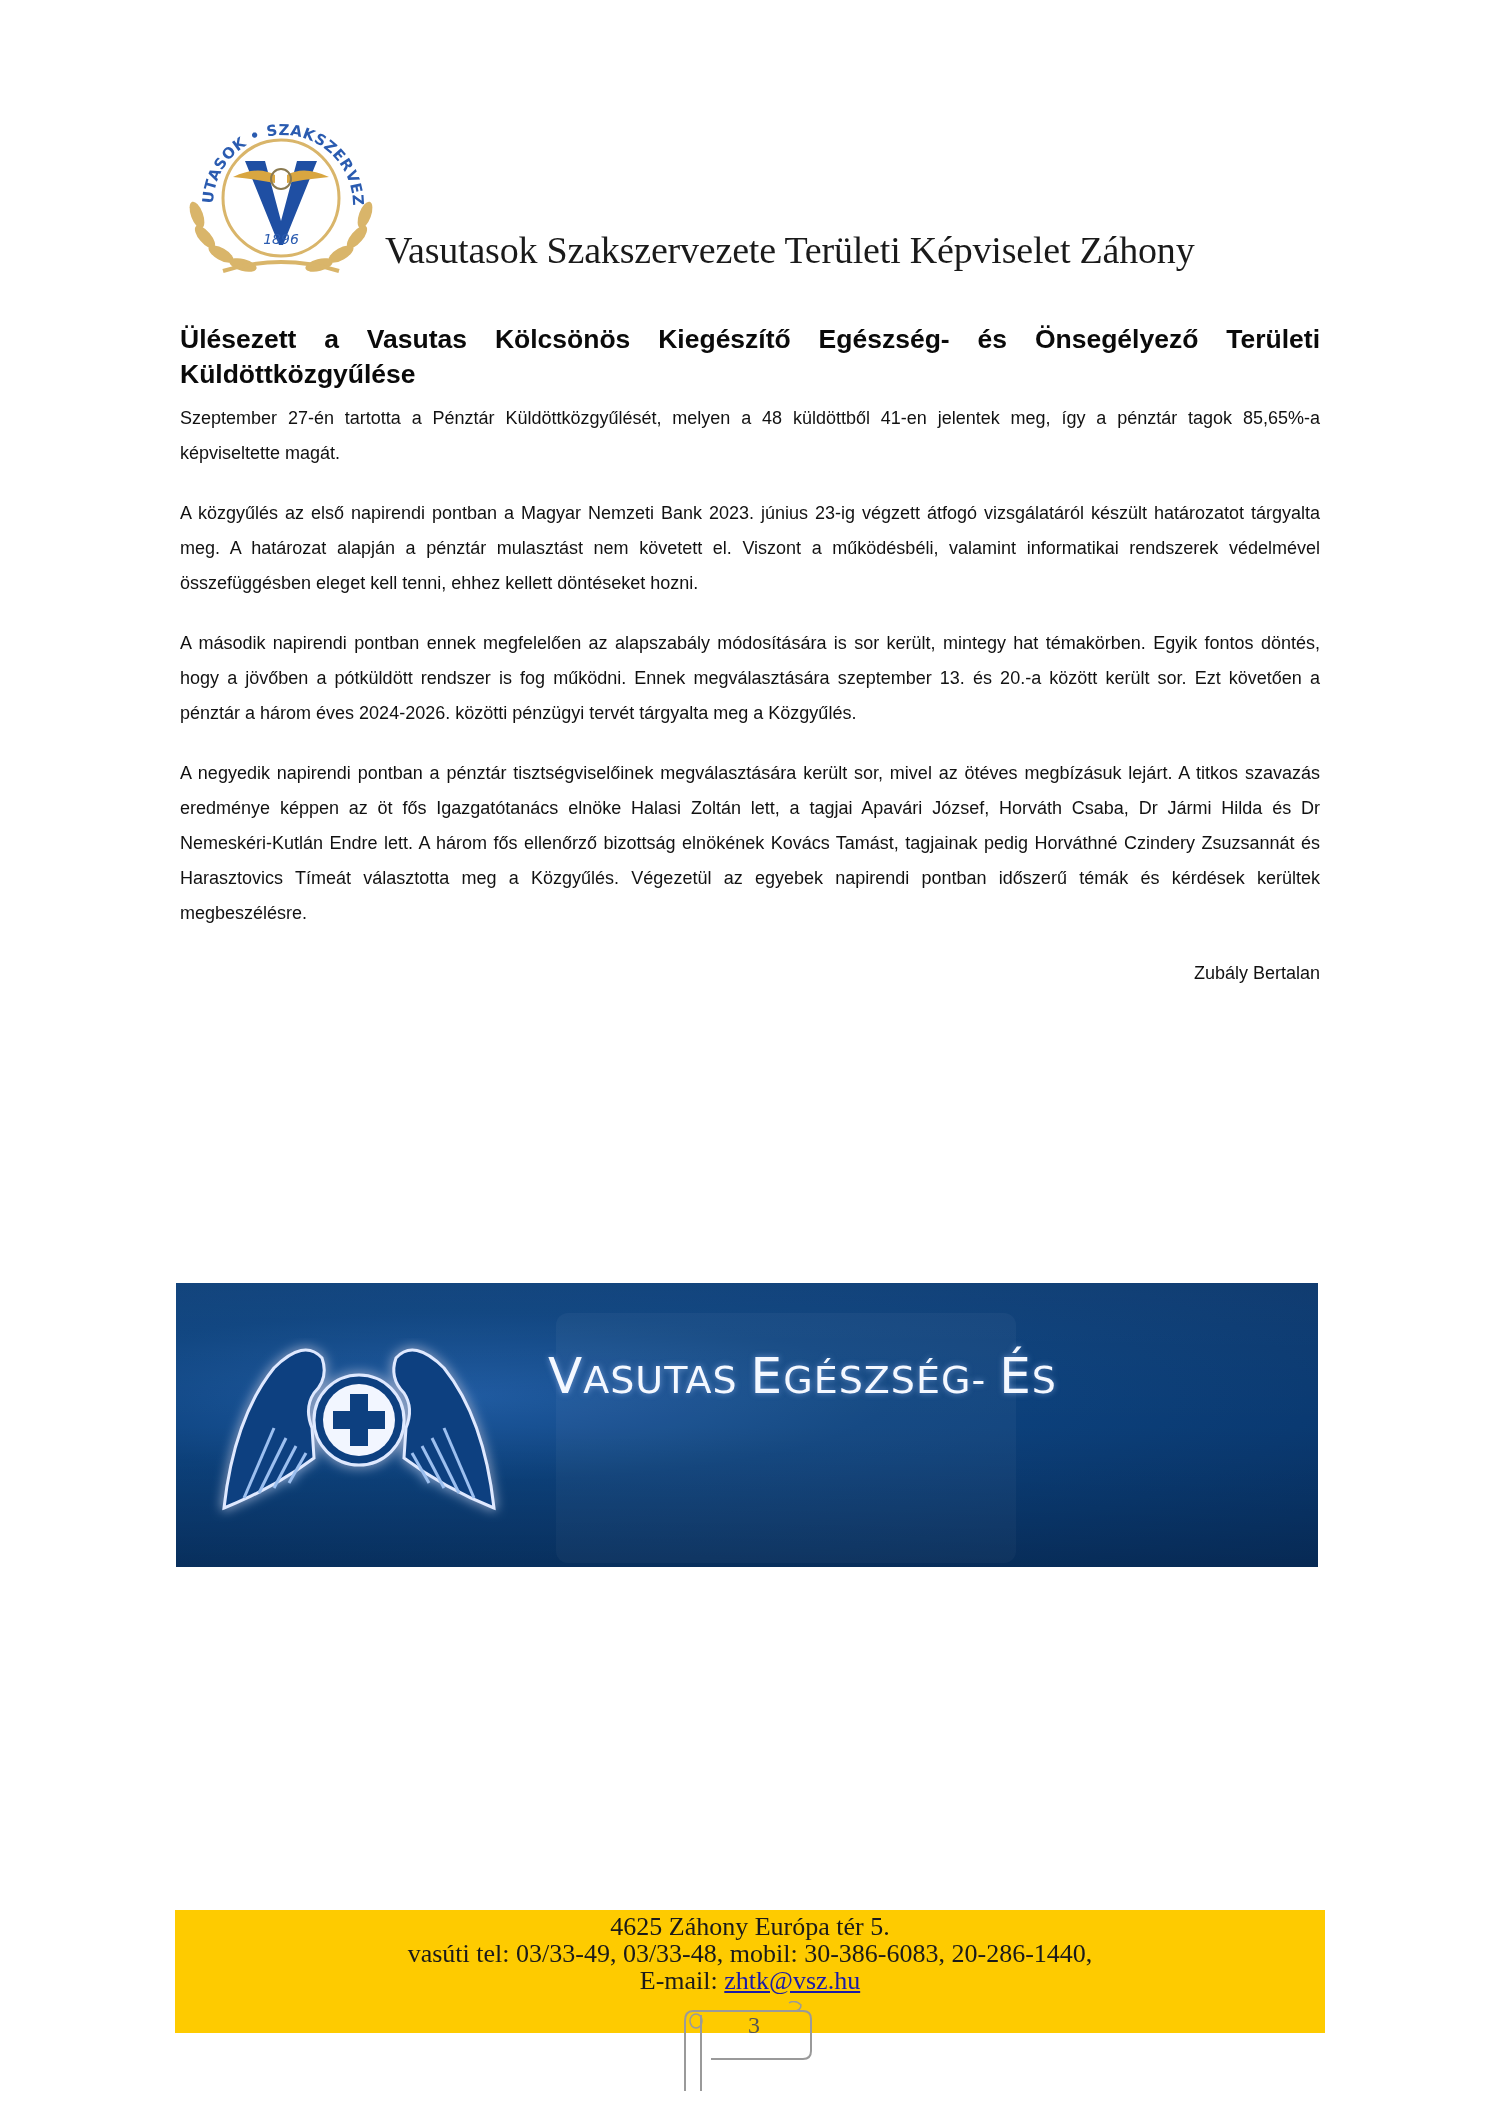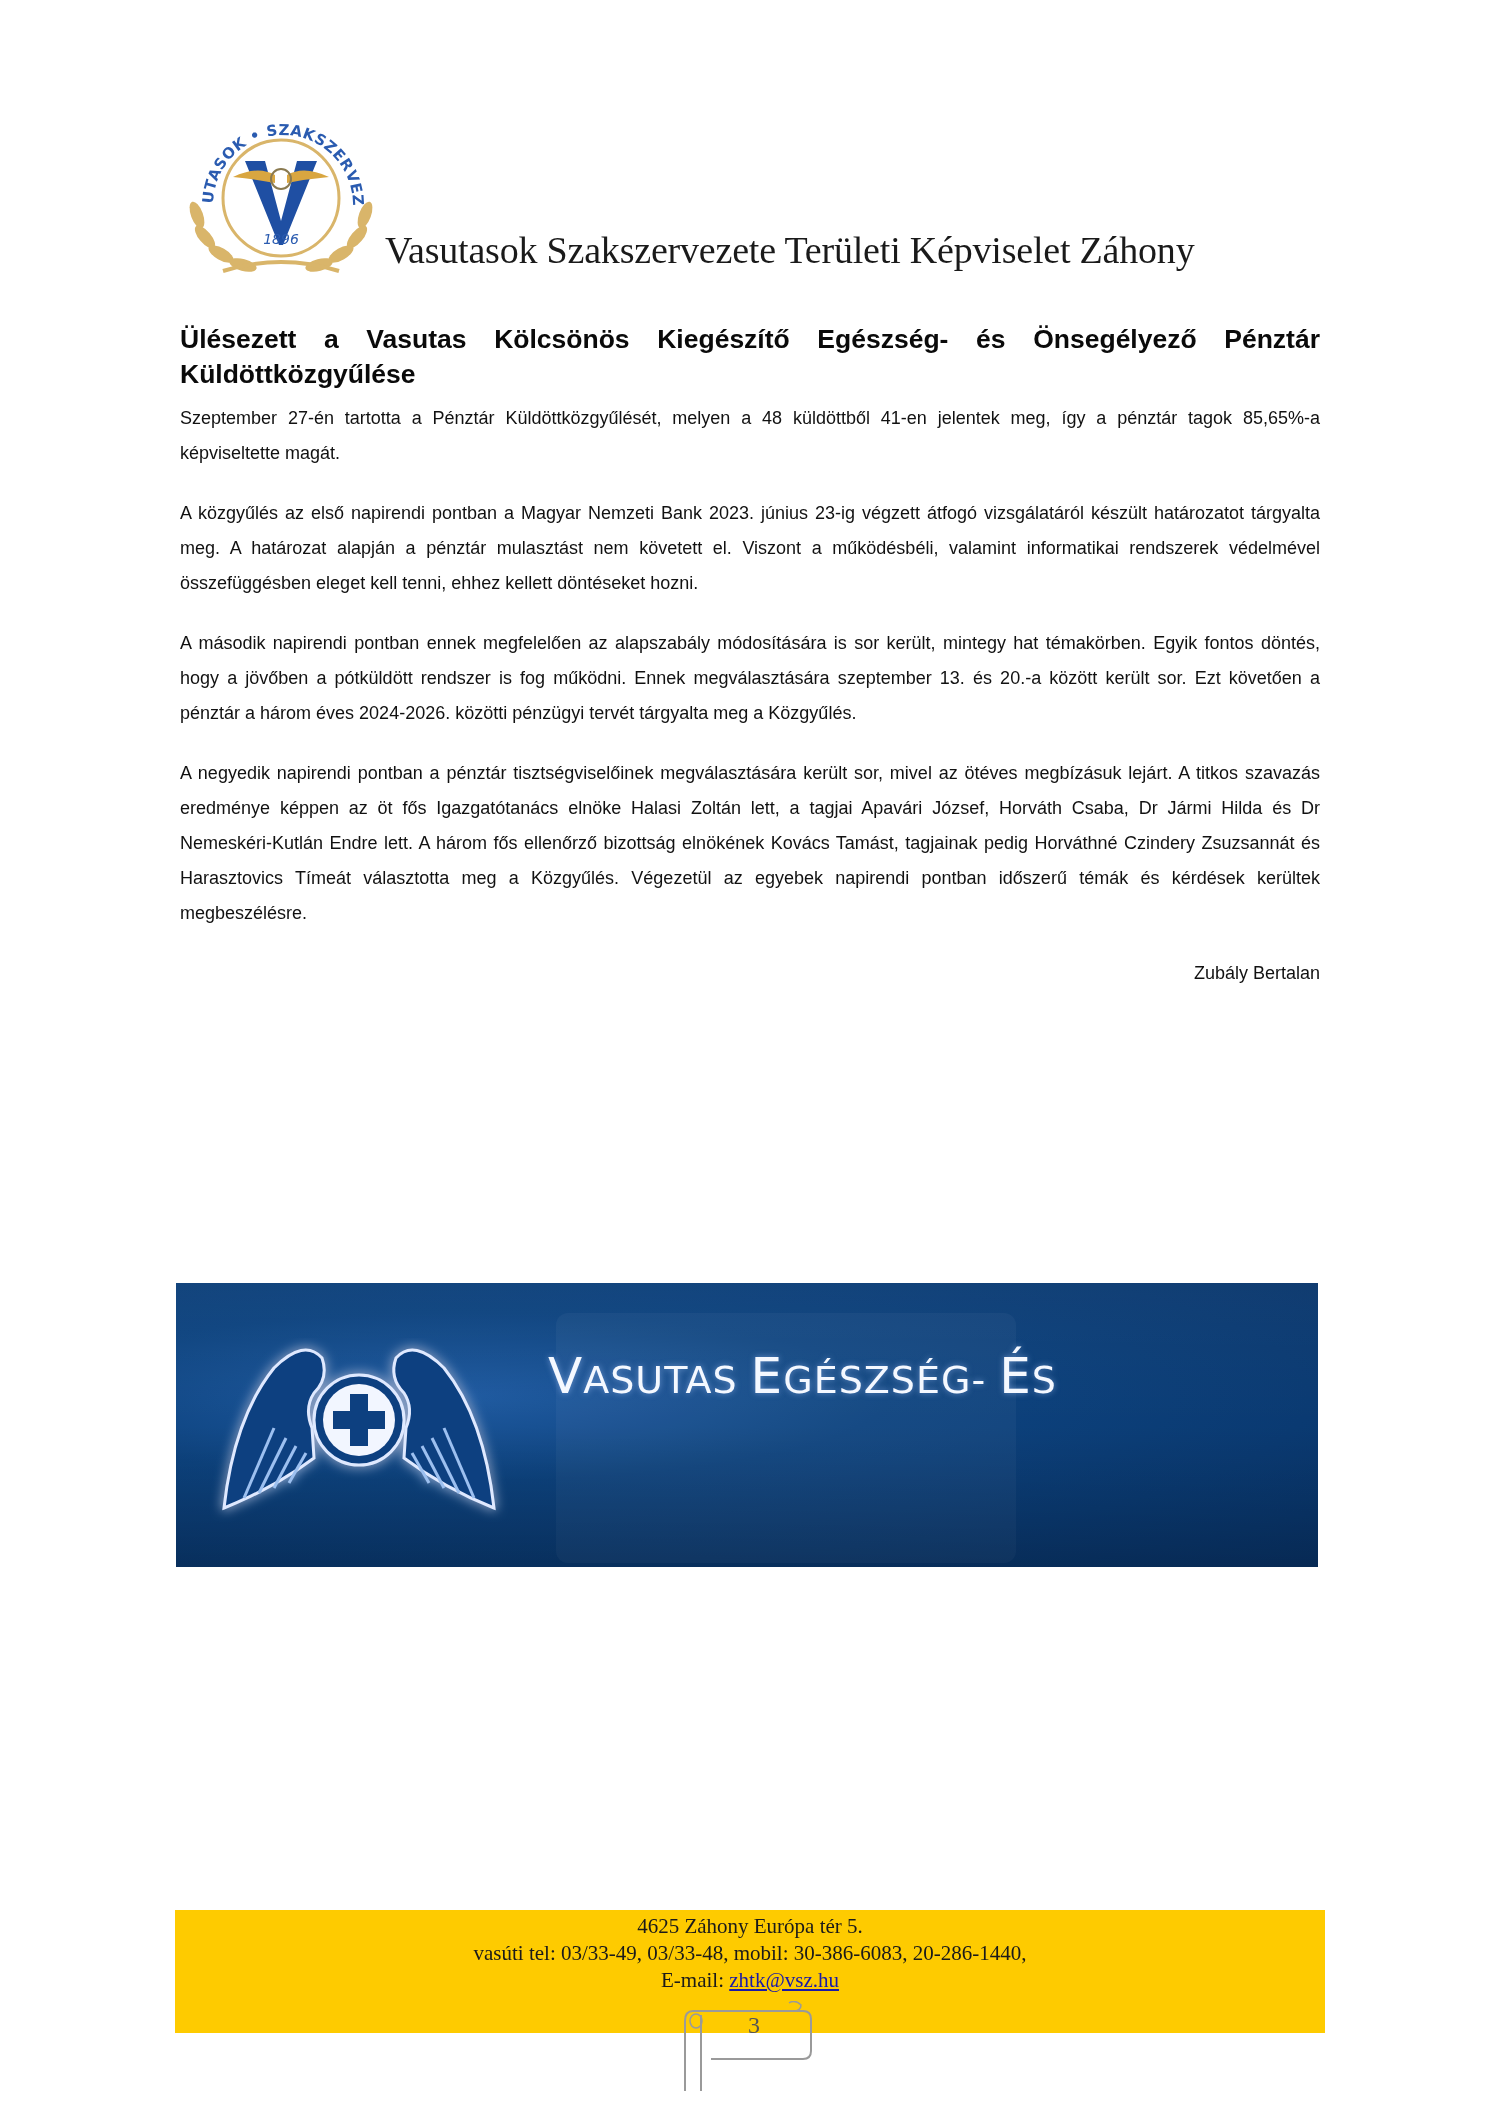--- a/index.html
+++ b/index.html
@@ -19,21 +19,21 @@
   .banner .bg-shape2 { position:absolute; left:0; top:0; width:100%; height:100%;
     background: linear-gradient(180deg, rgba(255,255,255,0.03) 0%, rgba(0,0,0,0) 50%, rgba(0,0,0,0.18) 100%); }
   .banner .emblem { position:absolute; left:28px; top:55px; width:310px; height:185px; }
   .banner .line1, .banner .line2 { position:absolute; left:372px; color:#f4f8ff; font-family:"DejaVu Sans", sans-serif; font-weight:normal; white-space:nowrap; text-shadow:0 0 6px rgba(170,200,255,0.55); letter-spacing:1px; }
   .banner .line1 { top:64px; font-size:50px; }
   .banner .line2 { top:160px; font-size:50px; }
   .banner .sc { font-size:38px; }
   .banner .tagline { position:absolute; left:495px; top:248px; font-family:"DejaVu Serif", serif; font-style:italic; font-size:44px; color:#e6c53c; white-space:nowrap; letter-spacing:4px; text-shadow:0 0 3px rgba(0,0,0,0.4); }
 
   .footer { position:absolute; left:175px; top:1910px; width:1150px; height:123px; background:#fecb00; }
-  .footer .fl { text-align:center; font-family:"Liberation Serif", serif; font-size:21px; line-height:27px; color:#1a1a1a; }
+  .footer .fl { text-align:center; font-family:"Liberation Serif", serif; font-size:26px; line-height:27px; color:#1a1a1a; }
   .footer .fl1 { margin-top:3px; }
   .footer a { color:#1a1aa8; text-decoration:underline; }
 
   .page-scroll { position:absolute; left:683px; top:2001px; width:140px; height:90px; }
   .page-num { position:absolute; left:748px; top:2012px; font-family:"Liberation Serif", serif; font-size:24px; color:#555; }
 </style>
 </head>
 <body>
 
 <svg class="logo" viewBox="0 0 196 176">
@@ -59,21 +59,21 @@
   <path d="M 62 58 L 82 58 L 98 118 L 114 58 L 134 58 L 100 142 L 96 142 Z" fill="#1f4fa3"></path>
   <path d="M 50 74 Q 75 62 92 72 L 92 80 Q 72 76 50 74 Z" fill="#d9a640"></path>
   <path d="M 146 74 Q 121 62 104 72 L 104 80 Q 124 76 146 74 Z" fill="#d9a640"></path>
   <circle cx="98" cy="76" r="10" fill="none" stroke="#8a7a50" stroke-width="2"></circle>
   <text x="98" y="141" text-anchor="middle" font-family="DejaVu Sans, sans-serif" font-style="italic" font-size="14" fill="#2a5bb0">1896</text>
 </svg>
 
 <div class="org-title">Vasutasok Szakszervezete Területi Képviselet Záhony</div>
 
 <div class="article">
-  <h1>Ülésezett a Vasutas Kölcsönös Kiegészítő Egészség- és Önsegélyező Pénztár Küldöttközgyűlése</h1>
+  <h1>Ülésezett a Vasutas Kölcsönös Kiegészítő Egészség- és Önsegélyező Területi Küldöttközgyűlése</h1>
   <p>Szeptember 27-én tartotta a Pénztár Küldöttközgyűlését, melyen a 48 küldöttből 41-en jelentek meg, így a pénztár tagok 85,65%-a képviseltette magát.</p>
   <p>A közgyűlés az első napirendi pontban a Magyar Nemzeti Bank 2023. június 23-ig végzett átfogó vizsgálatáról készült határozatot tárgyalta meg. A határozat alapján a pénztár mulasztást nem követett el. Viszont a működésbéli, valamint informatikai rendszerek védelmével összefüggésben eleget kell tenni, ehhez kellett döntéseket hozni.</p>
   <p>A második napirendi pontban ennek megfelelően az alapszabály módosítására is sor került, mintegy hat témakörben. Egyik fontos döntés, hogy a jövőben a pótküldött rendszer is fog működni. Ennek megválasztására szeptember 13. és 20.-a között került sor. Ezt követően a pénztár a három éves 2024-2026. közötti pénzügyi tervét tárgyalta meg a Közgyűlés.</p>
   <p>A negyedik napirendi pontban a pénztár tisztségviselőinek megválasztására került sor, mivel az ötéves megbízásuk lejárt. A titkos szavazás eredménye képpen az öt fős Igazgatótanács elnöke Halasi Zoltán lett, a tagjai Apavári József, Horváth Csaba, Dr Jármi Hilda és Dr Nemeskéri-Kutlán Endre lett. A három fős ellenőrző bizottság elnökének Kovács Tamást, tagjainak pedig Horváthné Czindery Zsuzsannát és Harasztovics Tímeát választotta meg a Közgyűlés. Végezetül az egyebek napirendi pontban időszerű témák és kérdések kerültek megbeszélésre.</p>
   <p class="sig">Zubály Bertalan</p>
 </div>
 
 <div class="banner">
   <div class="bg-shape1"></div>
   <div class="bg-shape2"></div>

